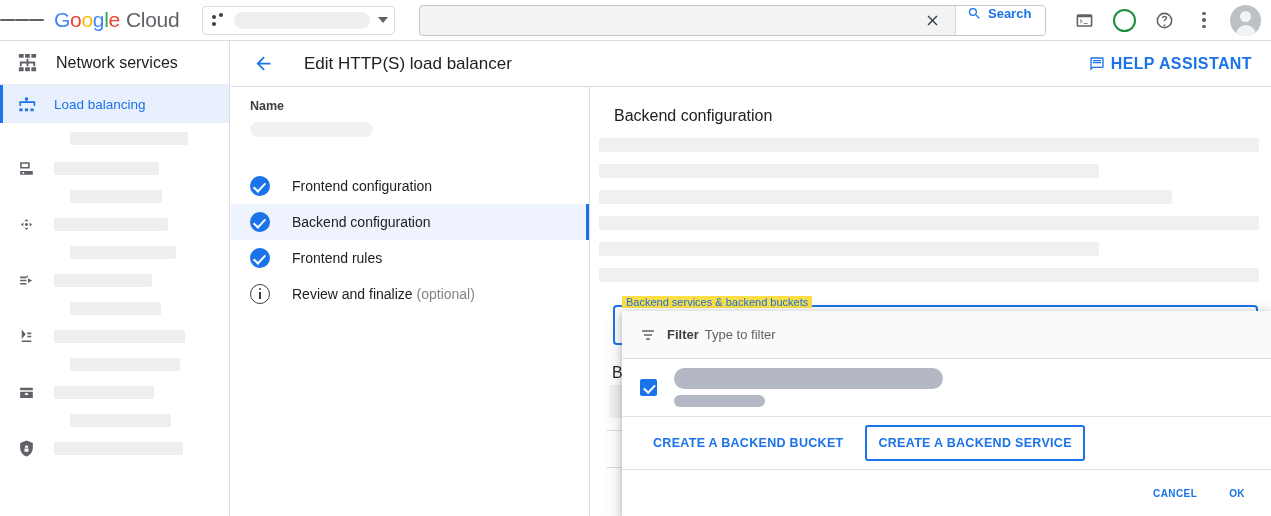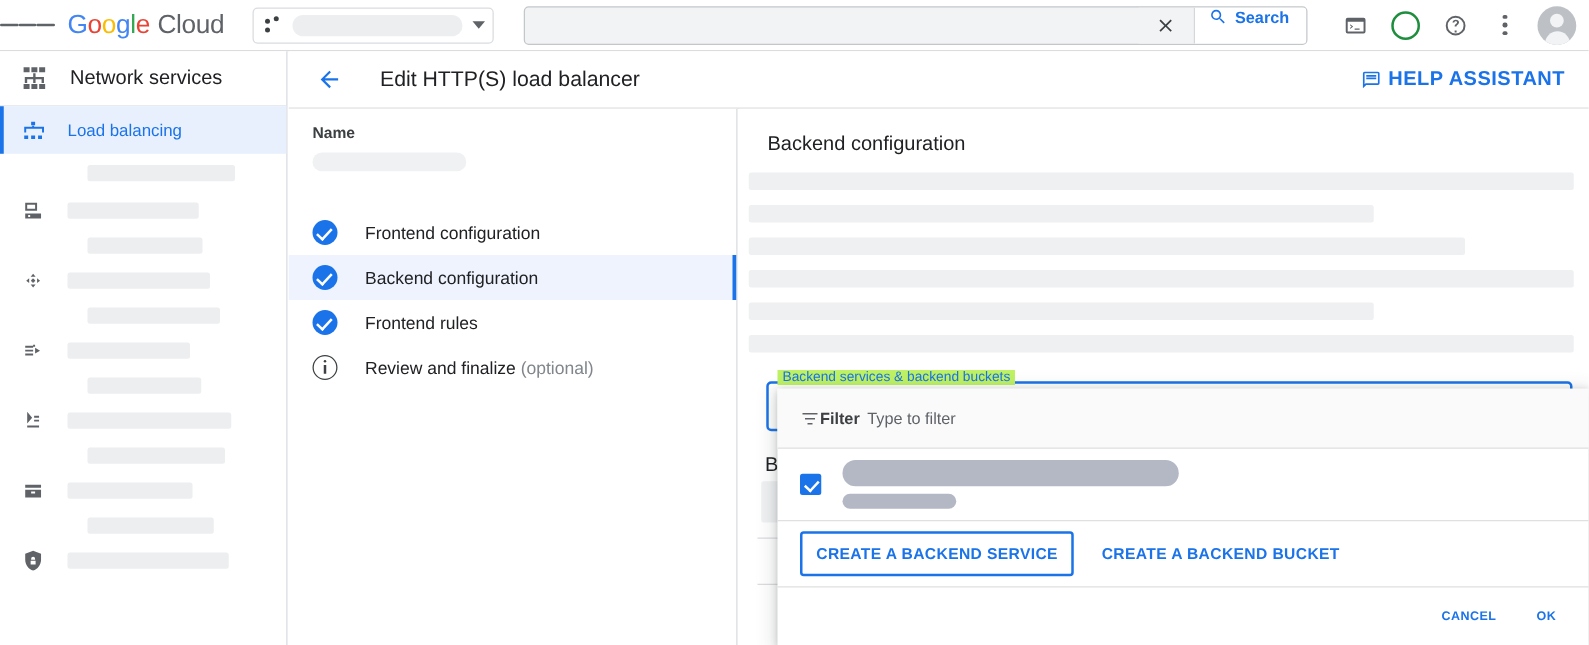--- a/index.html
+++ b/index.html
@@ -147,35 +147,35 @@
     border: 2px solid #1a73e8; border-radius: 4px;
   }
   .behind-b { position:absolute; left: 612px; top: 364px; font-size: 16px; color: #202124; }
   .behind-box1 { position: absolute; left: 609px; top: 385px; width: 40px; height: 33px; background: #eff1f3; border-radius: 2px;}
   .behind-line1 { position: absolute; left: 606px; top: 430px; width: 45px; height: 1px; background: #dadce0; }
   .behind-line2 { position: absolute; left: 606px; top: 467px; width: 45px; height: 1px; background: #dadce0; }
 
   
   .field-legend {
     position: absolute; left: 622px; top: 296px; font-size: 11px; color: #1a73e8;
-    background: #bef264; padding: 0 4px; z-index: 6; white-space: nowrap;
+    background: #fde047; padding: 0 4px; z-index: 6; white-space: nowrap;
   }
 
   
   .dropdown {
     position: absolute; left: 622px; top: 311px; width: 649px; height: 205px;
     background: #fff; z-index: 20;
     box-shadow: 0 2px 6px rgba(60,64,67,.3), 0 4px 14px 4px rgba(60,64,67,.15);
   }
   .dd-filter {
     height: 48px; background: #fafafa; border-bottom: 1px solid #e0e0e0;
     display: flex; align-items: center; padding-left: 18px;
   }
   .dd-filter svg { width: 16px; height: 16px; fill: #5f6368; flex: 0 0 auto; }
-  .dd-filter .flabel { font-size: 13px; font-weight: 700; color: #3c4043; }
+  .dd-filter .flabel { margin-left: 11px; font-size: 13px; font-weight: 700; color: #3c4043; }
   .dd-filter .fph { margin-left: 6px; font-size: 13px; color: #5f6368; }
   .dd-list { border-bottom: 1px solid #e0e0e0; }
   .dd-item { height: 57px; display: flex; align-items: center; padding-left: 18px; cursor: pointer; }
   .cbox {
     width: 17px; height: 17px; border-radius: 2px; background: #1a73e8; position: relative; flex: 0 0 auto;
   }
   .cbox::after {
     content:""; position:absolute; left:5.5px; top:3px; width:4.5px; height:9px;
     border: solid #fff; border-width: 0 2px 2px 0; transform: rotate(43deg);
   }
@@ -438,22 +438,22 @@
     <div class="dd-list">
       <div class="dd-item">
         <div class="cbox"></div>
         <div class="dd-redact">
           <div class="r1"></div>
           <div class="r2"></div>
         </div>
       </div>
     </div>
     <div class="dd-actions">
+      <button class="btn-txt">CREATE A BACKEND BUCKET</button>
       <button class="btn-txt focused">CREATE A BACKEND SERVICE</button>
-      <button class="btn-txt">CREATE A BACKEND BUCKET</button>
     </div>
     <div class="dd-footer">
       <button class="btn-foot">CANCEL</button>
       <button class="btn-foot">OK</button>
     </div>
   </div>
 
 </div>
 
 </body></html>

